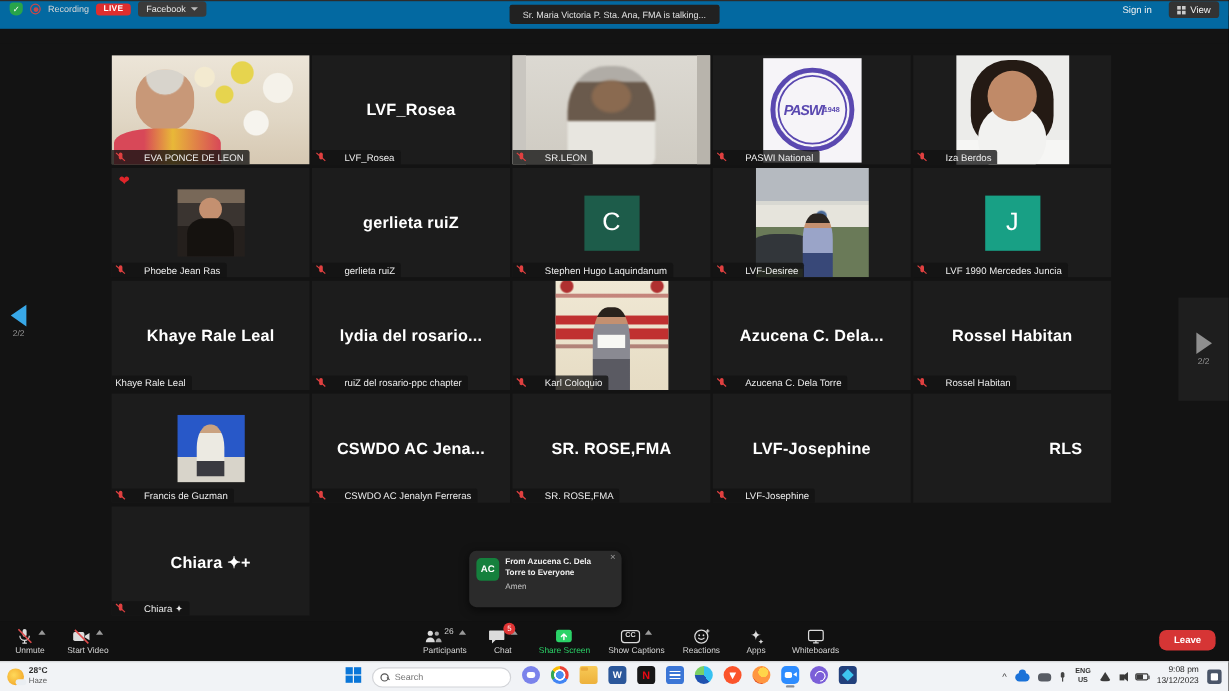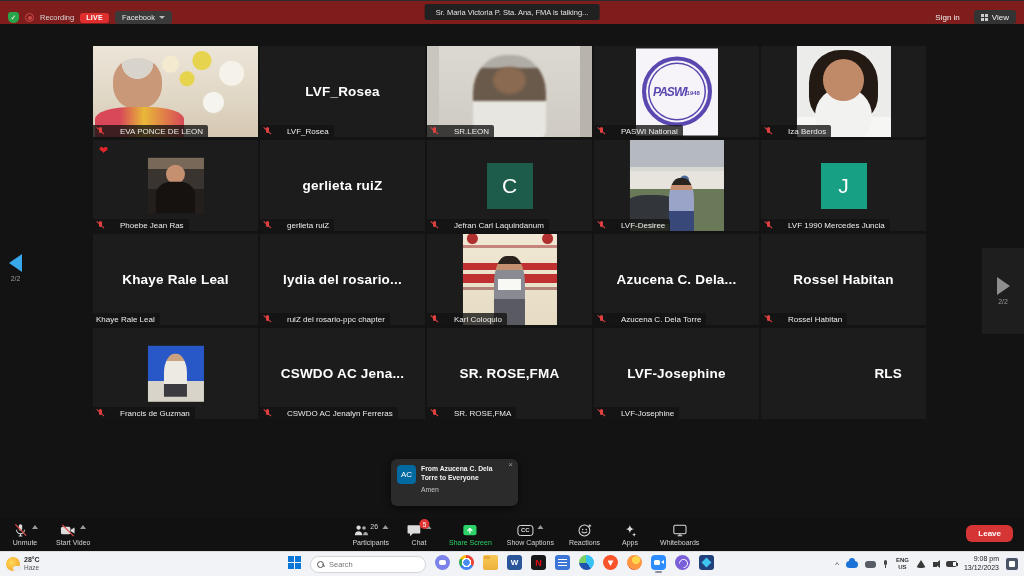--- a/index.html
+++ b/index.html
@@ -6,21 +6,21 @@
 html,body{background:#000}
 #screen{position:relative;width:1024px;height:576px;overflow:hidden;font-family:"Liberation Sans",sans-serif;background:#131313}
 
 .titlebar{position:absolute;top:0;left:0;right:0;height:13px;background:#2c2c2c;display:flex;align-items:center;padding:0 7px;color:#e6e6e6;font-size:8px;gap:4px}
 .zicon{width:9px;height:9px;background:#2d8cff;border-radius:2px;position:relative;flex:none}
 .zicon::before{content:"";position:absolute;left:1.5px;top:2.5px;width:4px;height:4px;background:#fff;border-radius:1px}
 .zicon::after{content:"";position:absolute;right:1px;top:3px;border-top:2px solid transparent;border-bottom:2px solid transparent;border-right:2.5px solid #fff}
 .wctrl{margin-left:auto;display:flex;gap:18px;color:#cfcfcf;font-size:8px;padding-right:4px}
 .wctrl span{cursor:default}
 
-.meetbar{position:absolute;top:1px;left:0;right:0;height:23px;background:#7f1d1d;display:flex;align-items:flex-end;color:#ddd}
+.meetbar{position:absolute;top:1px;left:0;right:0;height:23px;background:#0369a1;display:flex;align-items:flex-start;color:#ddd}
 .mleft{display:flex;align-items:center;gap:6px;margin-left:8px}
 .shield{width:11px;height:11px;background:#28a44a;border-radius:3px 3px 5px 5px;color:#fff;font-size:7px;display:flex;align-items:center;justify-content:center}
 .recdot{width:9px;height:9px;border:1.5px solid #cc4848;border-radius:50%;position:relative}
 .recdot::before{content:"";position:absolute;inset:1.5px;background:#cc4848;border-radius:50%}
 .rectxt{font-size:7.5px;color:#d8d8d8}
 .livebadge{background:#e02e2e;color:#fff;font-size:7px;font-weight:bold;padding:1.5px 6px;border-radius:3px;letter-spacing:.3px}
 .fbchip{background:#3a3a3a;color:#e8e8e8;font-size:7.5px;padding:2px 7px;border-radius:3px;display:flex;align-items:center;gap:4px}
 .dcaret{width:0;height:0;border-left:3px solid transparent;border-right:3px solid transparent;border-top:3.5px solid #bbb}
 .talkbanner{position:absolute;left:50%;transform:translateX(-50%);top:3px;background:#212121;color:#e2e2e2;font-size:7.5px;padding:3.5px 11px;border-radius:2px;white-space:nowrap}
 .mright{margin-left:auto;display:flex;align-items:center;gap:8px;margin-right:8px}
@@ -76,21 +76,21 @@
 .pring{width:70px;height:70px;border:4px solid #5a48b0;border-radius:50%;box-shadow:inset 0 0 0 2px #f6f4f8,inset 0 0 0 3.5px #5a48b0;display:flex;flex-direction:row;align-items:center;justify-content:center;color:#5a48b0}
 .pword{font-size:12px;font-weight:bold;font-style:italic;letter-spacing:-1px}
 .pyear{font-size:6px;font-weight:bold;margin-top:2px}
 .navL{position:absolute;left:9px;top:218px;display:flex;flex-direction:column;align-items:center;gap:3px}
 .navR{position:absolute;right:0;top:212px;width:42px;height:86px;background:#1e1e1e;display:flex;flex-direction:column;align-items:center;justify-content:center;gap:3px}
 .arrowL{width:0;height:0;border-top:9px solid transparent;border-bottom:9px solid transparent;border-right:13px solid #38a8e8}
 .arrowR{width:0;height:0;border-top:9px solid transparent;border-bottom:9px solid transparent;border-left:13px solid #8f8f8f}
 .pgnum{font-size:7px;color:#9a9a9a}
 
 .chatpop{position:absolute;left:391px;top:459px;width:127px;height:47px;background:#2b2b2b;border-radius:6px;box-shadow:0 2px 8px rgba(0,0,0,.6);z-index:9;padding:6px 7px 5px 6px;display:flex;gap:5px}
-.acav{width:19px;height:19px;background:#0369a1;border-radius:4px;color:#fff;font-size:8px;font-weight:normal;display:flex;align-items:center;justify-content:center;flex:none}
+.acav{width:19px;height:19px;background:#15803d;border-radius:4px;color:#fff;font-size:8px;font-weight:bold;display:flex;align-items:center;justify-content:center;flex:none}
 .cptitle{font-size:6.8px;font-weight:bold;color:#f2f2f2;line-height:1.3}
 .cpmsg{font-size:6.8px;color:#c6c6c6;margin-top:3px}
 .cpx{position:absolute;top:2px;right:5px;color:#9a9a9a;font-size:8px;line-height:1;cursor:default}
 
 .ztoolbar{position:absolute;left:0;top:518px;right:0;height:33px;background:#111;display:flex;align-items:center}
 .tbleft{display:flex;gap:16px;margin-left:10px}
 .tbcenter{position:absolute;left:50%;transform:translateX(-46%);display:flex;gap:15px;align-items:flex-end}
 .tbtn{display:flex;flex-direction:column;align-items:center;min-width:30px;position:relative}
 .tbtn .lblt{font-size:7px;color:#d4d4d4;margin-top:1px;white-space:nowrap}
 .tbtn .lblt.green{color:#2bd368}
@@ -258,21 +258,21 @@
             <span class="mi"></span>
             <span>gerlieta ruiZ</span>
           </div>
         </div>
       <div class="tl">
           <div class="av" style="background:#1d5c4a">
             <span>C</span>
           </div>
           <div class="lb">
             <span class="mi"></span>
-            <span>Jefran Carl Laquindanum</span>
+            <span>Stephen Hugo Laquindanum</span>
           </div>
         </div>
 
       <div class="tl">
           <div class="pv v-desiree"></div>
           <div class="lb">
             <span class="mi"></span>
             <span>LVF-Desiree</span>
           </div>
         </div>
@@ -344,20 +344,27 @@
         </div>
       <div class="tl">
           <div class="cn">LVF-Josephine</div>
           <div class="lb">
             <span class="mi"></span>
             <span>LVF-Josephine</span>
           </div>
         </div>
       <div class="tl">
           <div class="cn right">RLS</div>
+        </div>
+      <div class="tl">
+          <div class="cn">Chiara ✦+</div>
+          <div class="lb">
+            <span class="mi"></span>
+            <span>Chiara ✦</span>
+          </div>
         </div>
     </div>
 
     <div class="navR">
       <span class="arrowR"></span>
       <span class="pgnum">2/2</span>
     </div>
   </div>
 
   <div class="chatpop">

